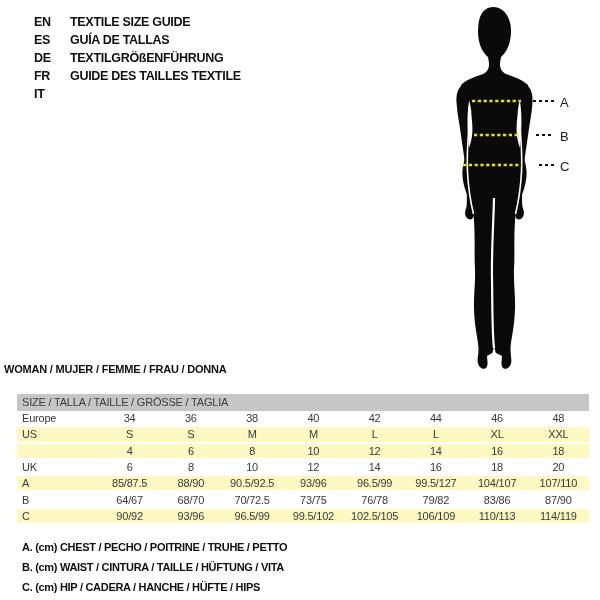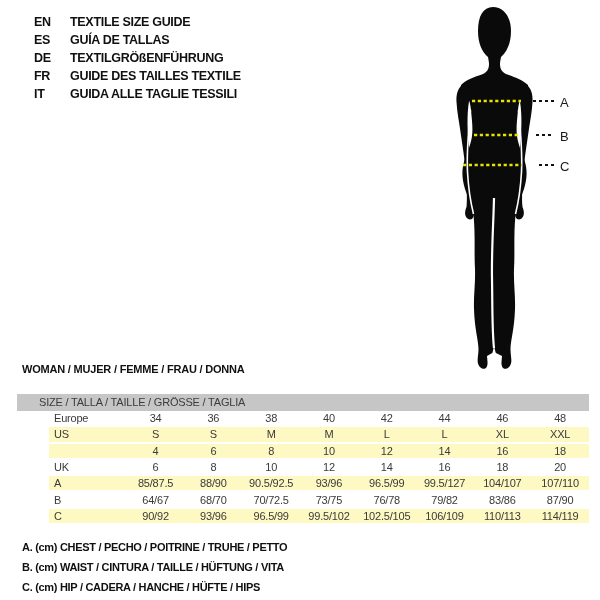--- a/index.html
+++ b/index.html
@@ -6,29 +6,29 @@
   #canvas{
     position:relative;width:600px;height:600px;background:#ffffff;
     font-family:"Liberation Sans",sans-serif;overflow:hidden;
   }
   
   #languages{position:absolute;left:22px;top:13px;}
   .lang-row{display:flex;height:18px;align-items:center;font-weight:bold;
     font-size:12.5px;color:#101010;letter-spacing:-0.3px;padding-left:12px;}
   .lang-code{width:36px;}
   
-  #woman-line{position:absolute;left:22px;top:363px;font-size:11px;
+  #woman-line{position:absolute;left:4px;top:363px;font-size:11px;
     font-weight:bold;color:#101010;letter-spacing:-0.2px;}
   
   #size-table{position:absolute;left:17px;top:394px;width:572px;
     font-size:11px;color:#3a3a3a;letter-spacing:-0.2px;}
   .table-header{height:17px;line-height:17px;background:#c6c6c6;
-    padding-left:22px;color:#3c3c3c;}
+    padding-left:5px;color:#3c3c3c;}
   .t-row{display:flex;height:16.3px;align-items:center;
-    box-sizing:border-box;border-bottom:2px solid #fff;margin-left:32px;}
+    box-sizing:border-box;border-bottom:2px solid #fff;}
   .t-row.shaded{background:#fef9c3;}
   .t-label{width:82px;padding-left:5px;box-sizing:border-box;}
   .t-cell{width:61.25px;text-align:center;}
   
   #legend{position:absolute;left:22px;top:537px;font-size:11px;
     font-weight:bold;color:#101010;line-height:20px;letter-spacing:-0.3px;}
   
   #figure-svg{position:absolute;left:410px;top:0;}
   .abc-letter{font-family:"Liberation Sans",sans-serif;font-size:13px;fill:#1a1a1a;}
 </style>
@@ -49,21 +49,20 @@
       <div class="lang-row">
         <span class="lang-code">DE</span>
         <span>TEXTILGRÖßENFÜHRUNG</span>
       </div>
       <div class="lang-row">
         <span class="lang-code">FR</span>
         <span>GUIDE DES TAILLES TEXTILE</span>
       </div>
       <div class="lang-row">
         <span class="lang-code">IT</span>
-        <span>GUIDA ALLE TAGLIE TESSILI</span>
       </div>
     </div>
 
   <div id="woman-line">WOMAN / MUJER / FEMME / FRAU / DONNA</div>
 
   <div id="size-table">
     <div class="table-header">SIZE / TALLA / TAILLE / GRÖSSE / TAGLIA</div>
     <div id="table-rows">
         <div class="t-row">
           <span class="t-label">Europe</span>

